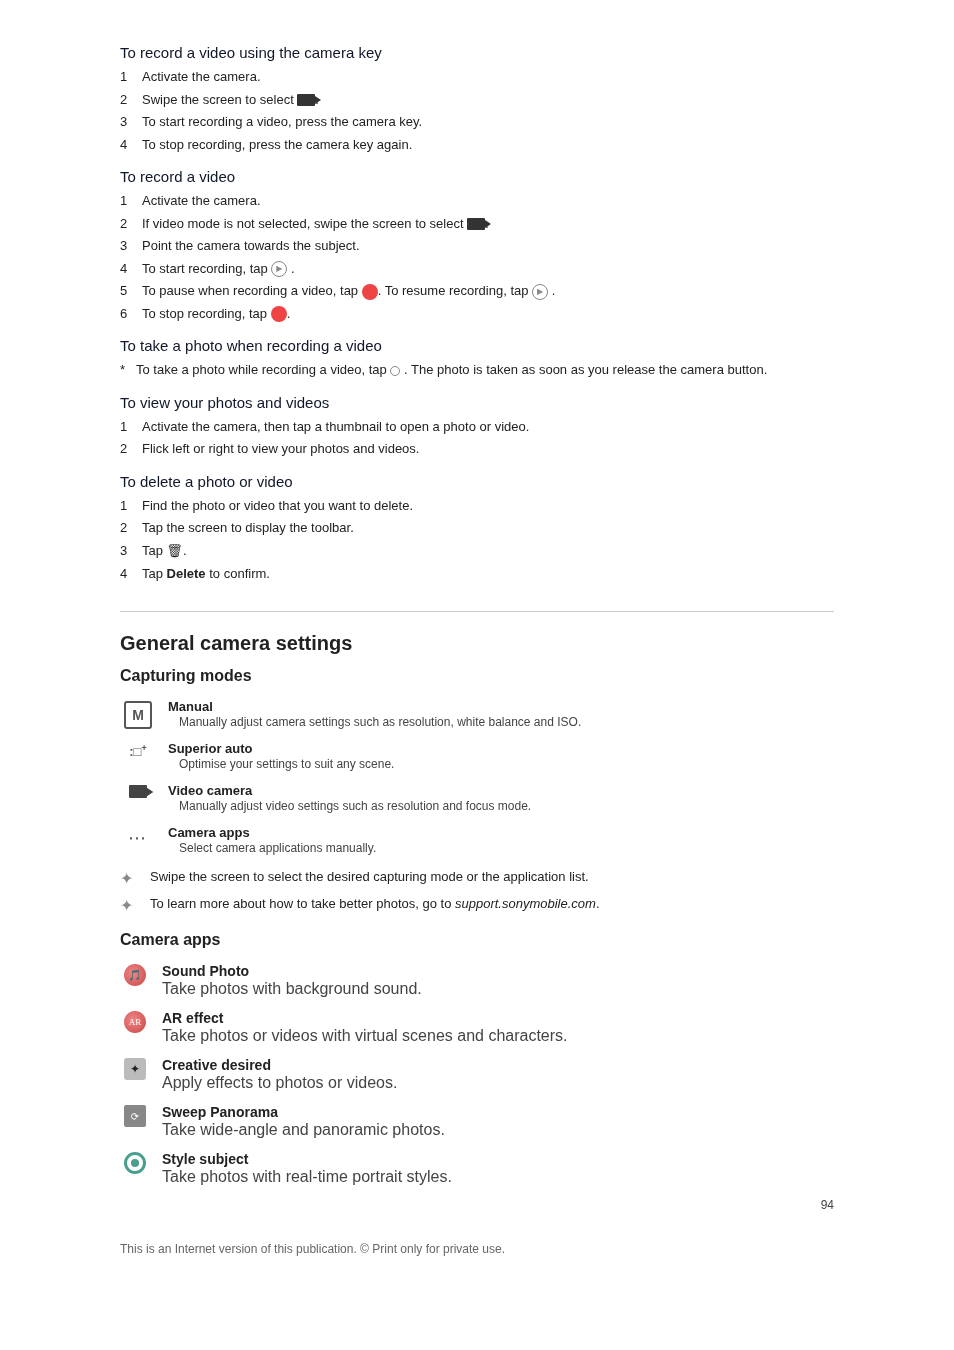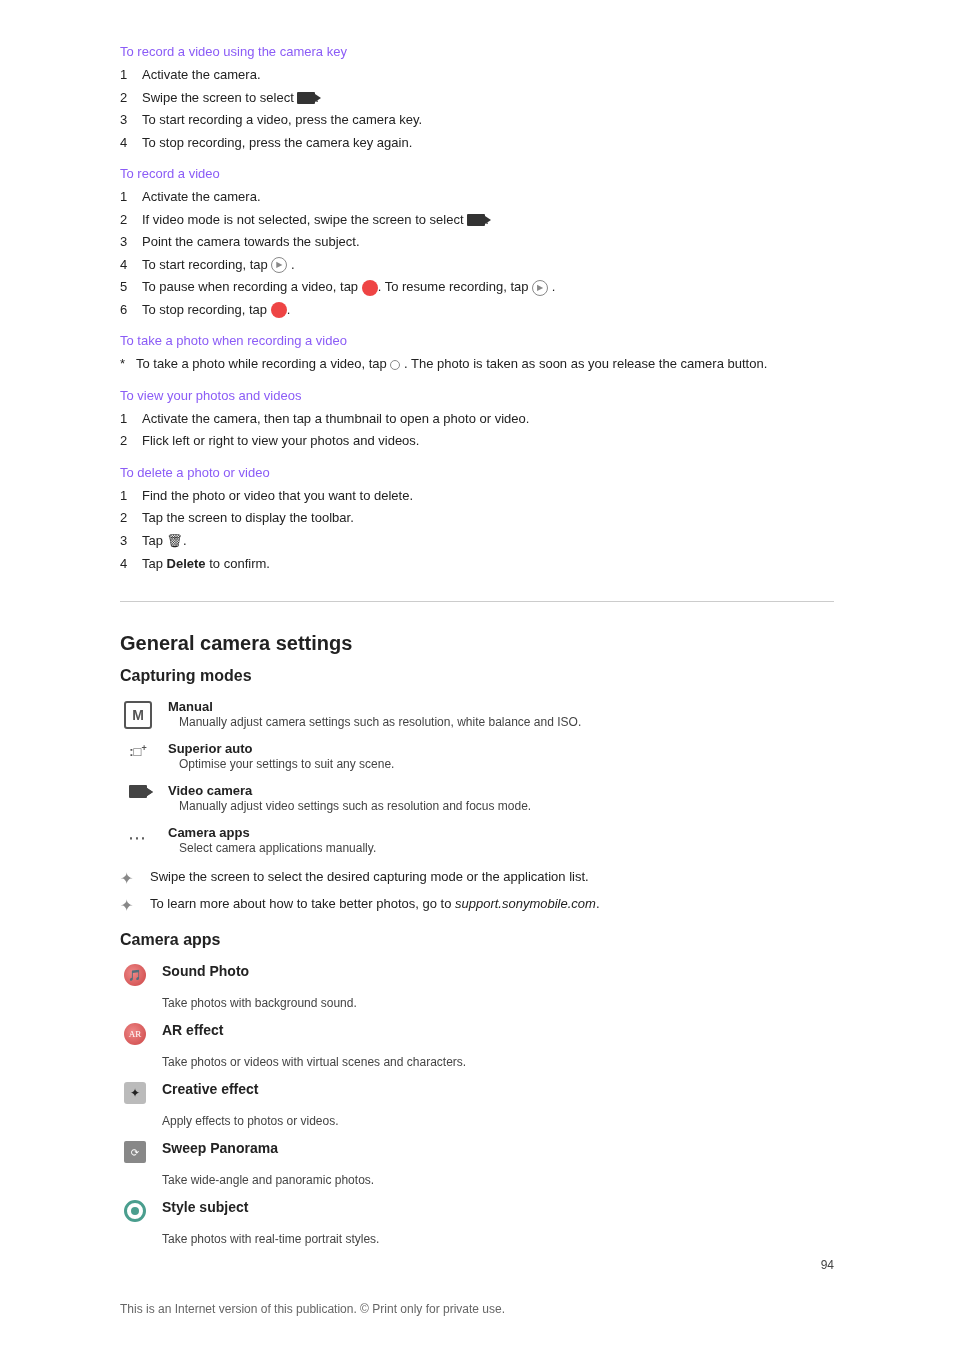--- a/index.html
+++ b/index.html
@@ -6,22 +6,22 @@
     body {
       font-family: Arial, sans-serif;
       font-size: 13px;
       color: #222;
       background: #fff;
       width: 954px;
       min-height: 1350px;
       padding: 30px 120px 40px 120px;
     }
     .section-heading {
-      color: #8b5cf6;
-      font-size: 13px;
+      color: #0f172a;
+      font-size: 15px;
       margin-bottom: 6px;
       margin-top: 14px;
     }
     ol {
       padding-left: 0;
       list-style: none;
       margin-bottom: 8px;
     }
     ol li {
       display: flex;
@@ -96,21 +96,21 @@
       width: 10px;
       height: 10px;
       border-radius: 50%;
       border: 1.5px solid #888;
       vertical-align: middle;
     }
     h2.section-title {
       font-size: 20px;
       font-weight: bold;
       border-top: 1.5px solid #ccc;
-      padding-top: 30px;
+      padding-top: 20px;
       margin-top: 28px;
       margin-bottom: 12px;
     }
     h3.subsection-title {
       font-size: 16px;
       font-weight: bold;
       margin-bottom: 14px;
     }
     .capture-modes-table {
       width: 100%;
@@ -184,21 +184,21 @@
       margin-bottom: 12px;
     }
     .app-icon-cell {
       min-width: 30px;
       display: flex;
       align-items: center;
       justify-content: center;
       padding-top: 1px;
     }
     .app-title { font-weight: bold; font-size: 14px; }
-    .app-desc { font-size: 12px; color: #444; margin-top: 17px; }
+    .app-desc { font-size: 16px; color: #444; margin-top: 1px; }
     .page-footer {
       text-align: left;
       margin-top: 30px;
       font-size: 12px;
       color: #666;
       border-top: none;
     }
     .page-number {
       font-size: 12px;
       color: #444;
@@ -410,21 +410,21 @@
       <div class="app-title">AR effect</div>
       <div class="app-desc">Take photos or videos with virtual scenes and characters.</div>
     </div>
   </div>
 
   <div class="app-row">
     <div class="app-icon-cell">
       <div style="width:22px;height:22px;background:#bbb;border-radius:3px;display:flex;align-items:center;justify-content:center;font-size:12px;">✦</div>
     </div>
     <div>
-      <div class="app-title">Creative effect</div>
+      <div class="app-title">Creative desired</div>
       <div class="app-desc">Apply effects to photos or videos.</div>
     </div>
   </div>
 
   <div class="app-row">
     <div class="app-icon-cell">
       <div style="width:22px;height:22px;background:#888;border-radius:2px;display:flex;align-items:center;justify-content:center;font-size:10px;color:#fff;">⟳</div>
     </div>
     <div>
       <div class="app-title">Sweep Panorama</div>

